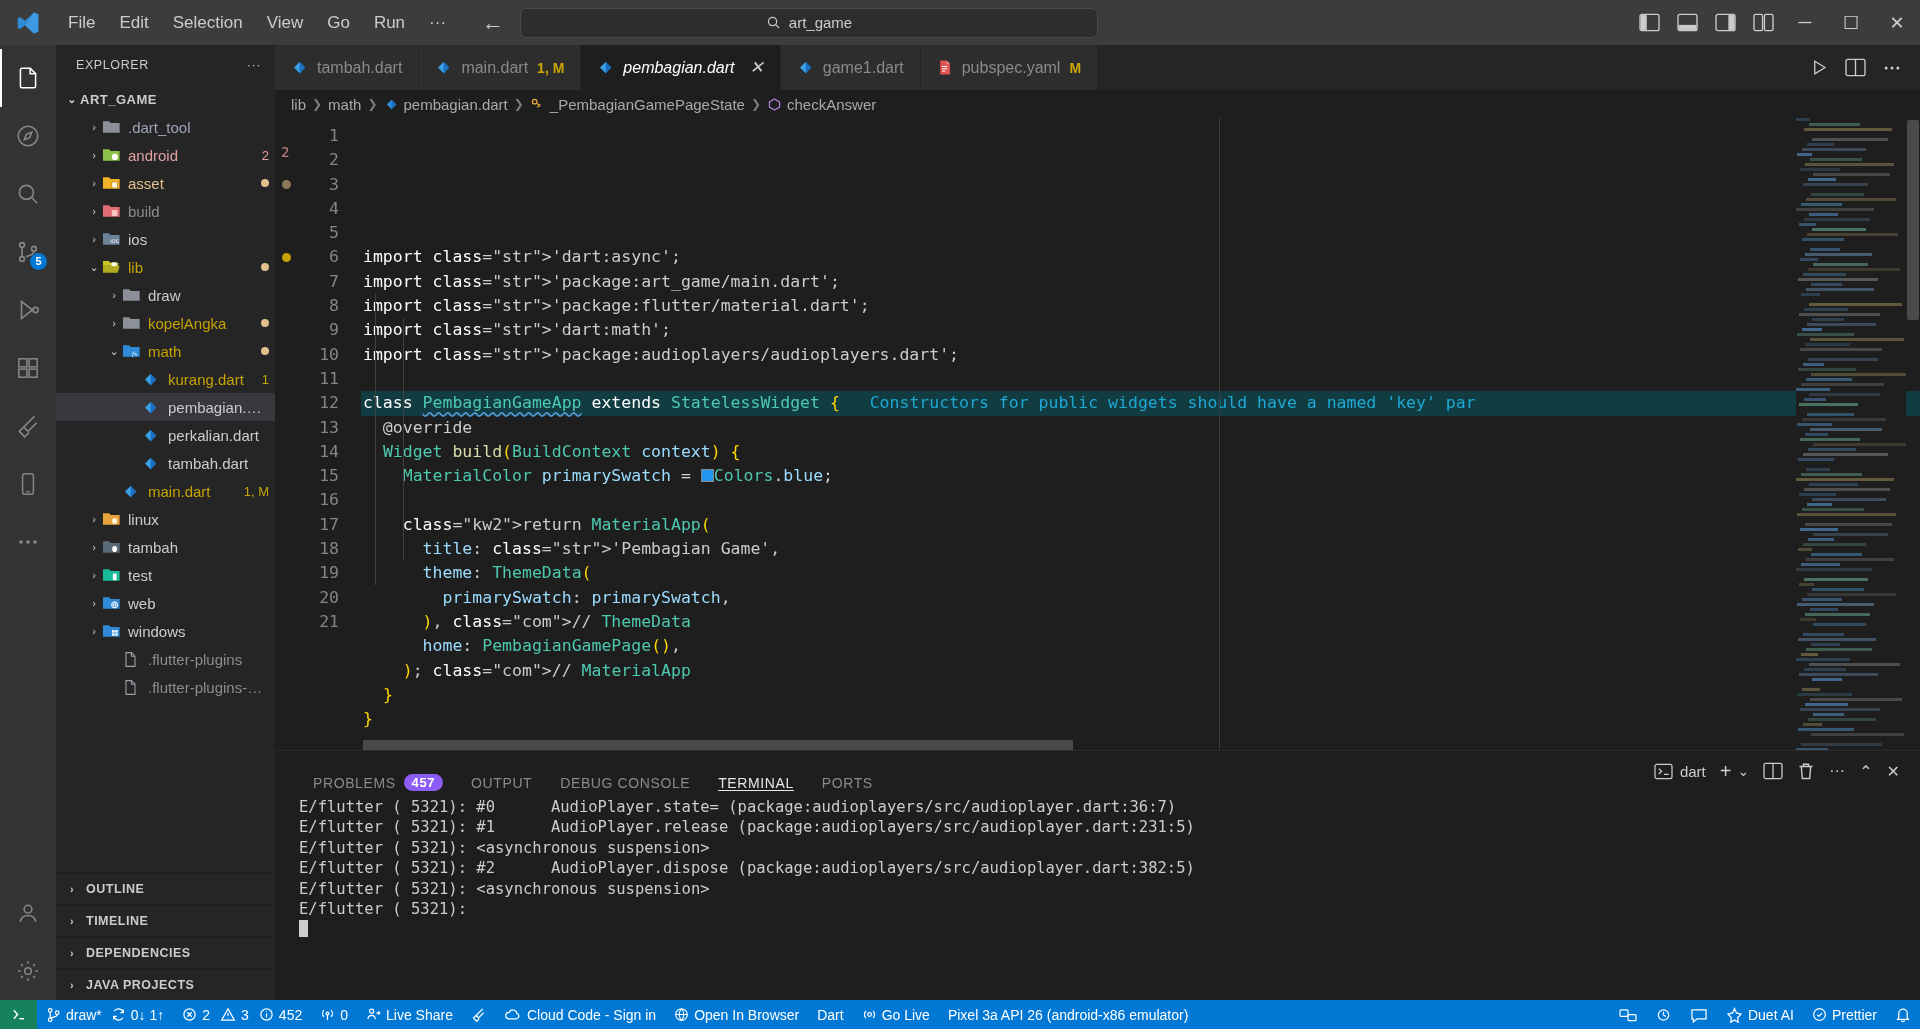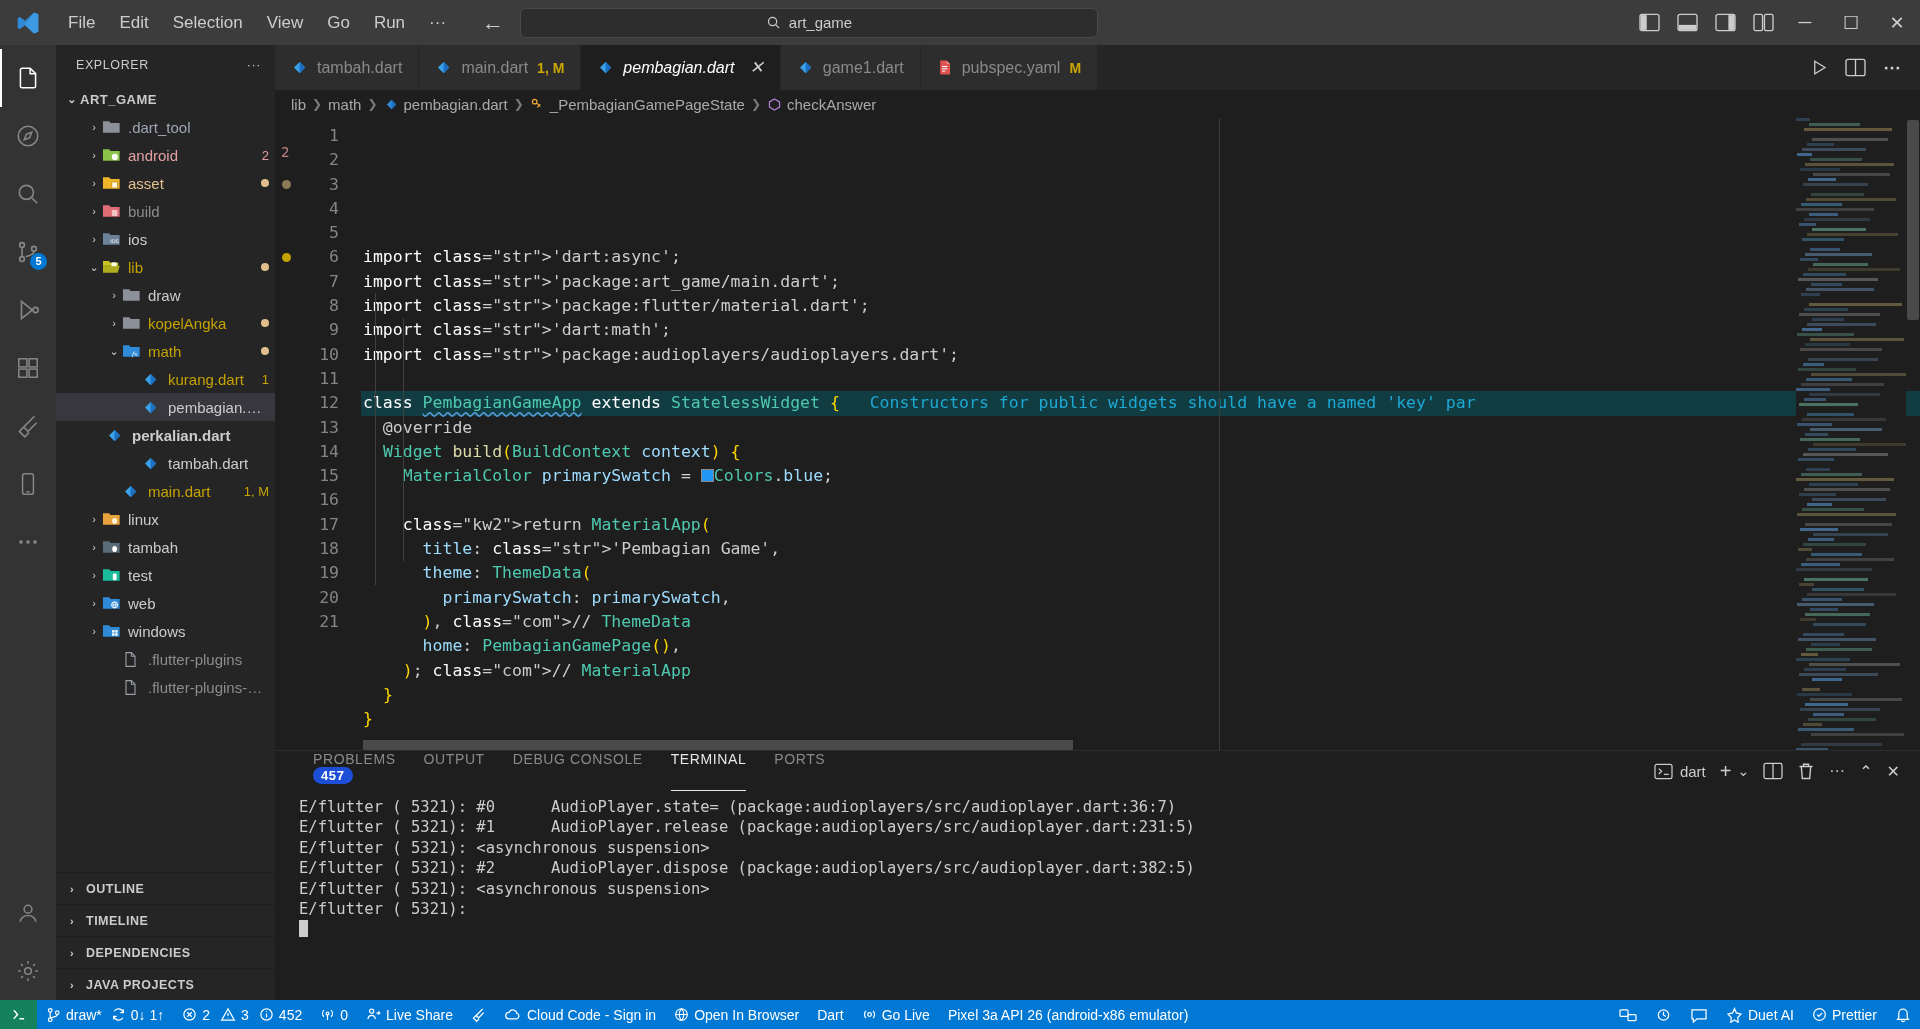--- a/index.html
+++ b/index.html
@@ -149,28 +149,28 @@
   .scroll-thumb { position: absolute; right: 1px; width: 12px; background: #4a4a4a; border-radius: 2px; }
   .scroll-h-track { position: absolute; left: 88px; right: 128px; bottom: 0; height: 10px; }
   .scroll-h-thumb { position: absolute; left: 0; height: 10px; width: 710px; background: #4a4a4a; }
 
   
   .panel { height: 250px; flex: none; background: #1e1e1e; display: flex; flex-direction: column;
            border-top: 1px solid #2b2b2b; }
   .panel-tabs { height: 40px; display: flex; align-items: center; padding-left: 24px; gap: 0; flex: none; }
   .ptab {
     font-size: 14px; letter-spacing: .6px; color: #8a8a8a; padding: 0 14px; height: 40px;
-    display: flex; align-items: flex-start; gap: 0; cursor: pointer; position: relative; flex-direction: column;
+    display: flex; align-items: flex-end; gap: 8px; cursor: pointer; position: relative;
   }
   .ptab.active { color: #e7e7e7; }
   .ptab.active::after {
     content: ""; position: absolute; left: 14px; right: 14px; bottom: 0; height: 1px; background: #e7e7e7;
   }
   .pcount {
-    background: #1d4ed8; color: #fff; border-radius: 11px; font-size: 13px;
+    background: #8b5cf6; color: #fff; border-radius: 11px; font-size: 13px;
     padding: 1px 8px; font-weight: bold;
   }
   .panel-actions { margin-left: auto; display: flex; align-items: center; gap: 14px; padding-right: 20px;
                    color: #cccccc; font-size: 16px; }
   .panel-actions .dartchip { display: flex; align-items: center; gap: 7px; font-size: 15px; }
   .term {
     flex: 1; font-family: "DejaVu Sans Mono", monospace; font-size: 15.5px;
     line-height: 20.4px; color: #cccccc; padding: 6px 0 0 24px; white-space: pre; overflow: hidden;
   }
   .cursor-blk { display: inline-block; width: 9px; height: 17px; background: #cccccc; vertical-align: -3px; }
@@ -446,21 +446,21 @@
             <div class="row selected" style="padding-left: 70px;">
               <span class="twisty empty">›</span>
               <span class="ficon">
                 <svg width="17" height="17" viewBox="0 0 17 17">
                   <path d="M3 8.6 8.6 3l5.6 5.6-5.6 5.6z" fill="#3aa0e8"></path>
                   <path d="M8.6 3l5.6 5.6-5.6 5.6z" fill="#1b6fc2"></path>
                 </svg>
               </span>
               <span class="lbl" style="color: rgb(204, 204, 204);">pembagian.dart</span>
             </div>
-            <div class="row" style="padding-left: 34px; font-weight: bold;">
+            <div class="row" style="padding-left: 70px;">
               <span class="twisty empty">›</span>
               <span class="ficon">
                 <svg width="17" height="17" viewBox="0 0 17 17">
                   <path d="M3 8.6 8.6 3l5.6 5.6-5.6 5.6z" fill="#3aa0e8"></path>
                   <path d="M8.6 3l5.6 5.6-5.6 5.6z" fill="#1b6fc2"></path>
                 </svg>
               </span>
               <span class="lbl" style="color: rgb(204, 204, 204);">perkalian.dart</span>
             </div>
             <div class="row" style="padding-left: 70px;">

